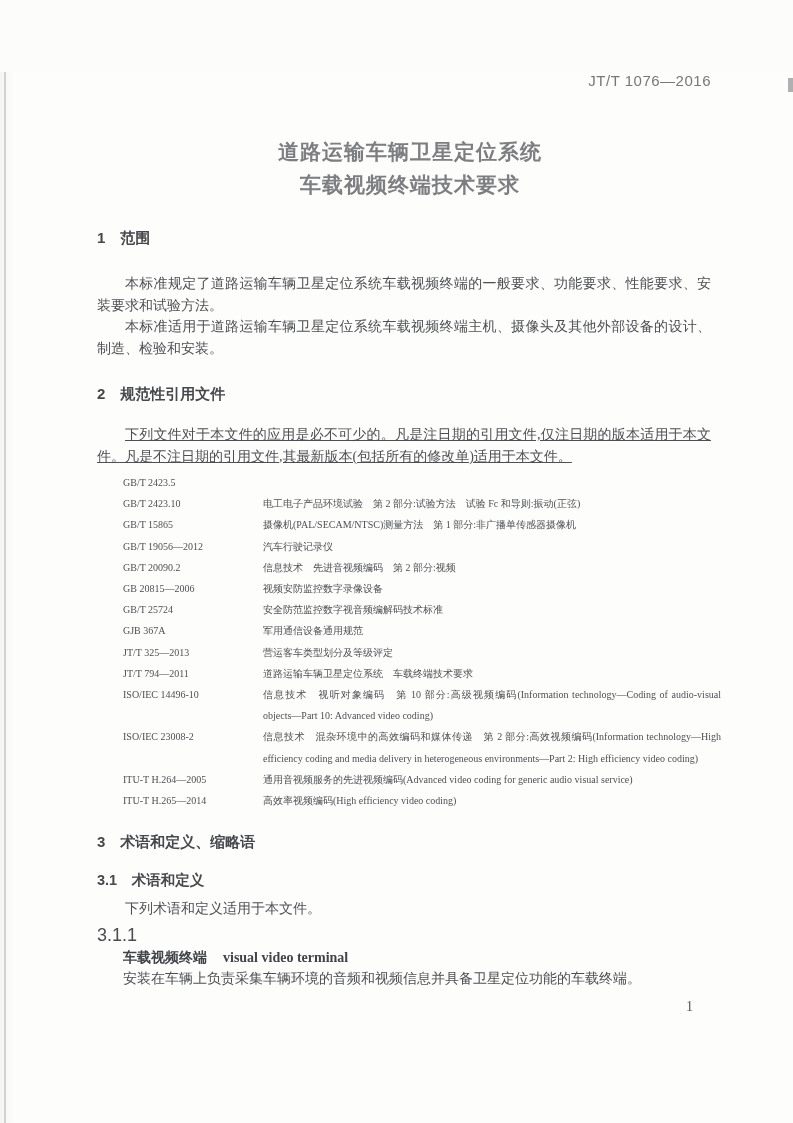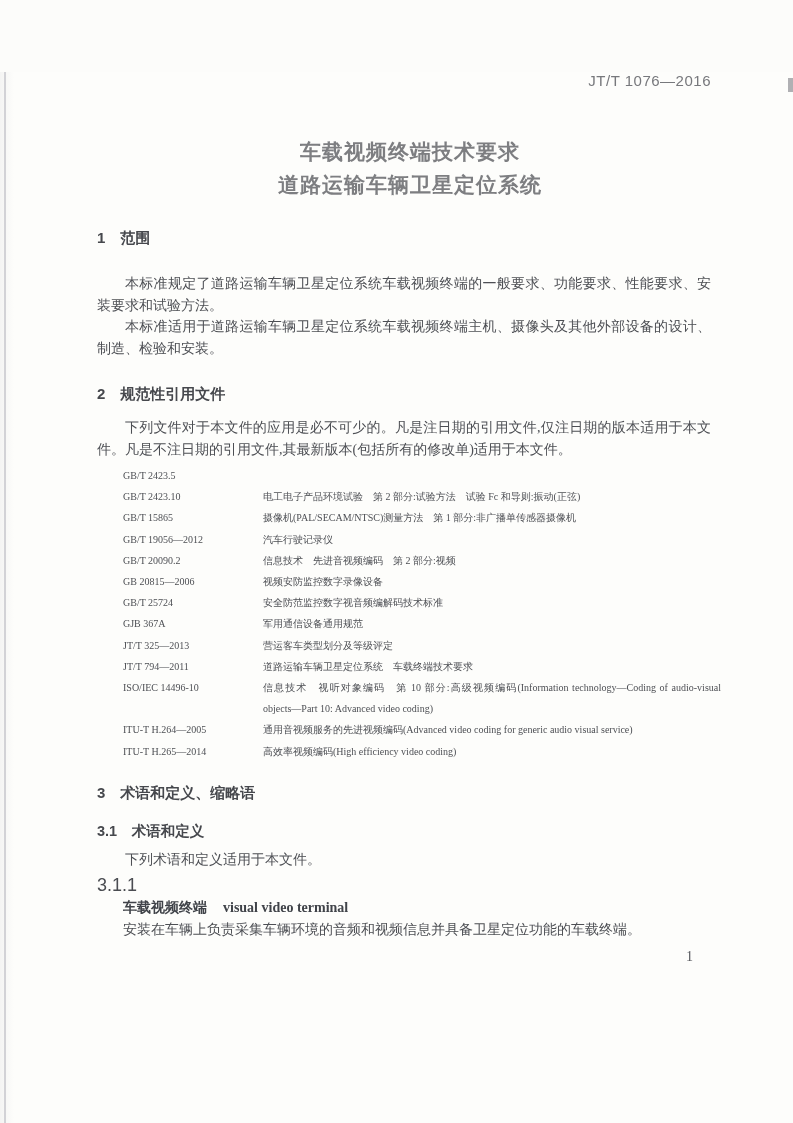--- a/index.html
+++ b/index.html
@@ -75,21 +75,21 @@
   }
   p.body {
     margin: 0;
     font-size: 14px;
     line-height: 21.5px;
     text-align: justify;
     color: #4d4f54;
   }
   p.ind { text-indent: 2em; }
   p.mt { margin-top: 25px; }
-  p.mt2 { margin-top: 13px; }
+  p.mt2 { margin-top: 20px; text-decoration: underline; }
   p.mt3 { margin-top: 8px; }
   .refs {
     margin-top: 5px;
     margin-left: 26px;
     margin-right: -10px;
   }
   .ref-row {
     display: flex;
     align-items: flex-start;
     font-size: 10px;
@@ -141,22 +141,22 @@
 <body>
 
 <div class="page">
   <div class="scan-edge-left"></div>
   <div class="scan-speck-topright"></div>
 
   <div class="content">
     <div class="doc-number">JT/T 1076—2016</div>
 
     <div class="doc-title">
+      <div>道路运输车辆卫星定位系统</div>
       <div>车载视频终端技术要求</div>
-      <div>道路运输车辆卫星定位系统</div>
     </div>
 
     <h2 class="sec">1　范围</h2>
     <p class="body ind mt">本标准规定了道路运输车辆卫星定位系统车载视频终端的一般要求、功能要求、性能要求、安装要求和试验方法。</p>
     <p class="body ind">本标准适用于道路运输车辆卫星定位系统车载视频终端主机、摄像头及其他外部设备的设计、制造、检验和安装。</p>
 
     <h2 class="sec s2">2　规范性引用文件</h2>
     <p class="body ind mt2">下列文件对于本文件的应用是必不可少的。凡是注日期的引用文件,仅注日期的版本适用于本文件。凡是不注日期的引用文件,其最新版本(包括所有的修改单)适用于本文件。</p>
 
     <div class="refs">
@@ -207,20 +207,24 @@
   <div class="ref-row">
     <span class="ref-code">JT/T 794—2011</span>
     <span class="ref-title">道路运输车辆卫星定位系统　车载终端技术要求</span>
   </div>
 
   <div class="ref-row">
     <span class="ref-code">ISO/IEC 14496-10</span>
     <span class="ref-title">信息技术　视听对象编码　第 10 部分:高级视频编码(Information technology—Coding of audio-visual objects—Part 10: Advanced video coding)</span>
   </div>
 
+  <div class="ref-row">
+    <span class="ref-code">ISO/IEC 23008-2</span>
+    <span class="ref-title">信息技术　混杂环境中的高效编码和媒体传递　第 2 部分:高效视频编码(Information technology—High efficiency coding and media delivery in heterogeneous environments—Part 2: High efficiency video coding)</span>
+  </div>
 
   <div class="ref-row">
     <span class="ref-code">ITU-T H.264—2005</span>
     <span class="ref-title">通用音视频服务的先进视频编码(Advanced video coding for generic audio visual service)</span>
   </div>
 
   <div class="ref-row">
     <span class="ref-code">ITU-T H.265—2014</span>
     <span class="ref-title">高效率视频编码(High efficiency video coding)</span>
   </div>

